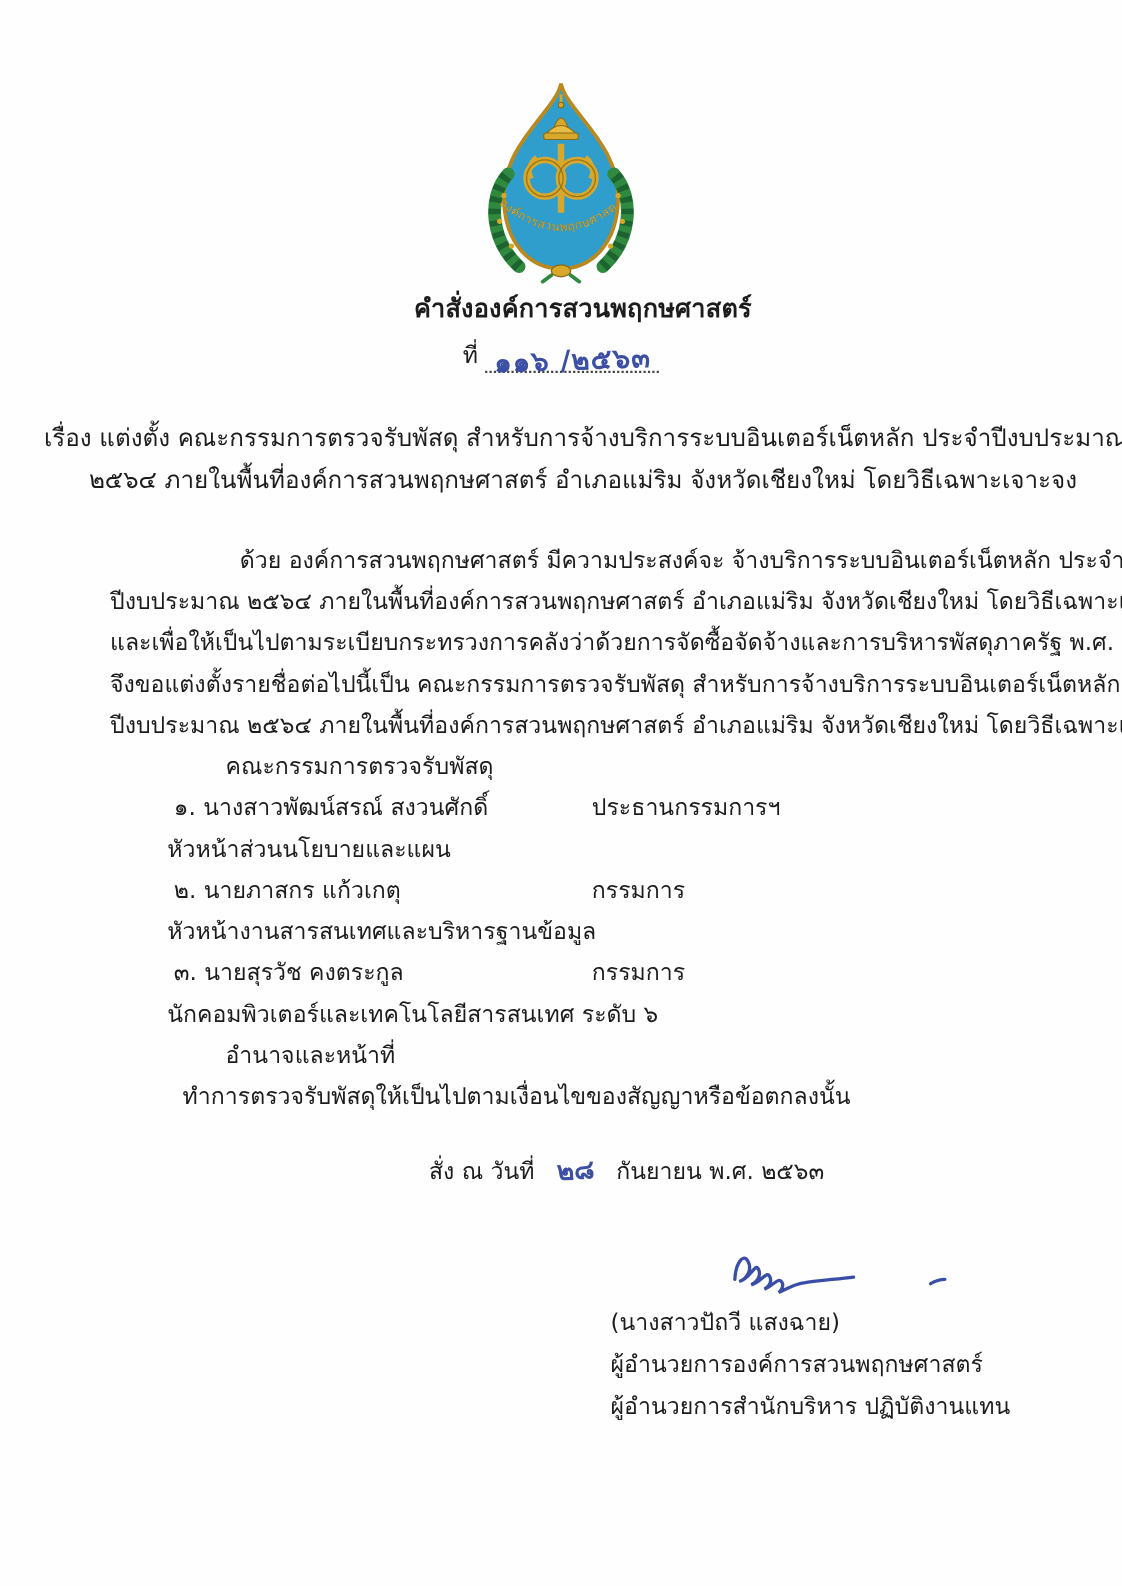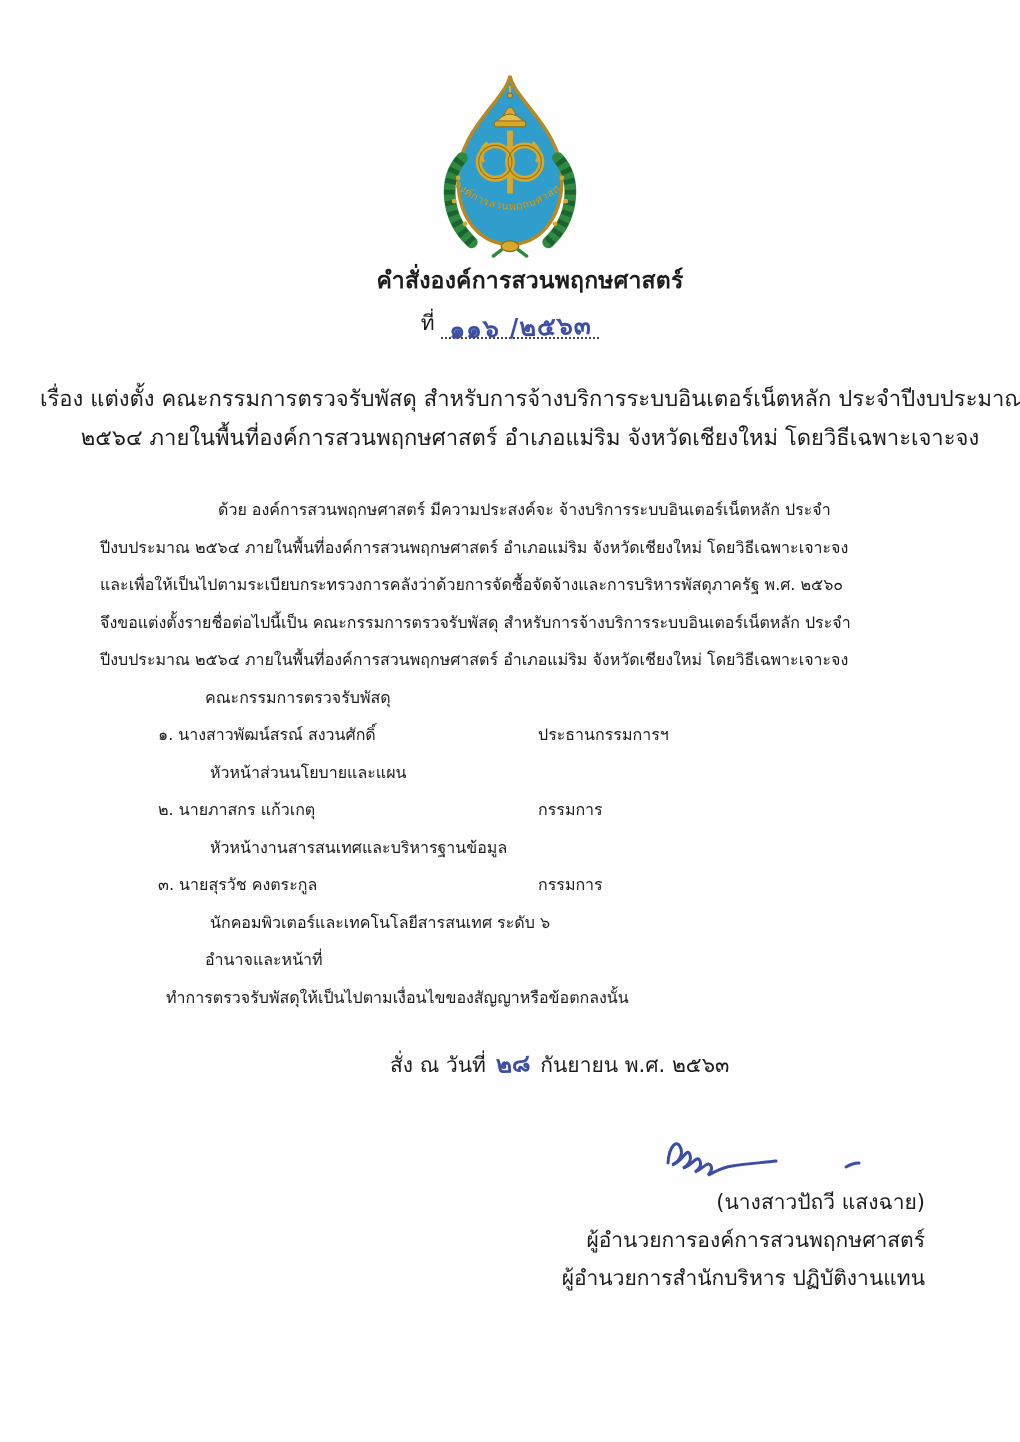--- a/index.html
+++ b/index.html
@@ -29,39 +29,39 @@
   .handwriting {
     color:#3c4fa5; font-size:25px; font-weight:600;
     display:inline-block; transform:rotate(-2deg) translateY(3px);
     letter-spacing:1px;
   }
 
   
   .subject { margin-top:40px; font-size:22px; font-weight:400; line-height:39px; }
 
   
-  .body-block { margin:34px 98px 0 100px; font-size:16px; line-height:37.5px; }
+  .body-block { margin:34px 98px 0 100px; font-size:21px; line-height:37.5px; }
   .para-line { display:block; white-space:nowrap; }
   .para-line.indent { padding-left:118px; }
 
   .committee-heading { margin-left:105px; }
   .committee-row { display:flex; margin-left:58px; }
   .committee-name { width:380px; }
   .committee-role { flex:1; }
-  .committee-position { margin-left:110px; }
+  .committee-position { margin-left:52px; }
 
   .duty-heading { margin-left:105px; }
   .duty-text { margin-left:66px; }
 
   
-  .date-line { margin-top:26px; margin-left:390px; font-size:21px; display:flex; align-items:flex-end; gap:0; }
+  .date-line { margin-top:26px; margin-left:390px; font-size:21px; display:flex; align-items:flex-end; gap:10px; }
   .date-day { color:#3c4fa5; font-size:24px; font-weight:600; transform:rotate(-3deg) translateY(2px); padding:0 10px; }
 
   
-  .sign-block { margin-top:40px; margin-left:555px; width:370px; text-align:right; font-size:21px; line-height:38px; }
+  .sign-block { margin-top:40px; margin-left:555px; width:370px; text-align:left; font-size:21px; line-height:38px; }
   .signature-img { height:62px; display:flex; justify-content:center; padding-left:40px; }
 </style>
 </head>
 <body>
 
 <div class="page">
 
   <div class="emblem-wrap">
     <svg viewBox="0 0 158 190" xmlns="http://www.w3.org/2000/svg">
 

